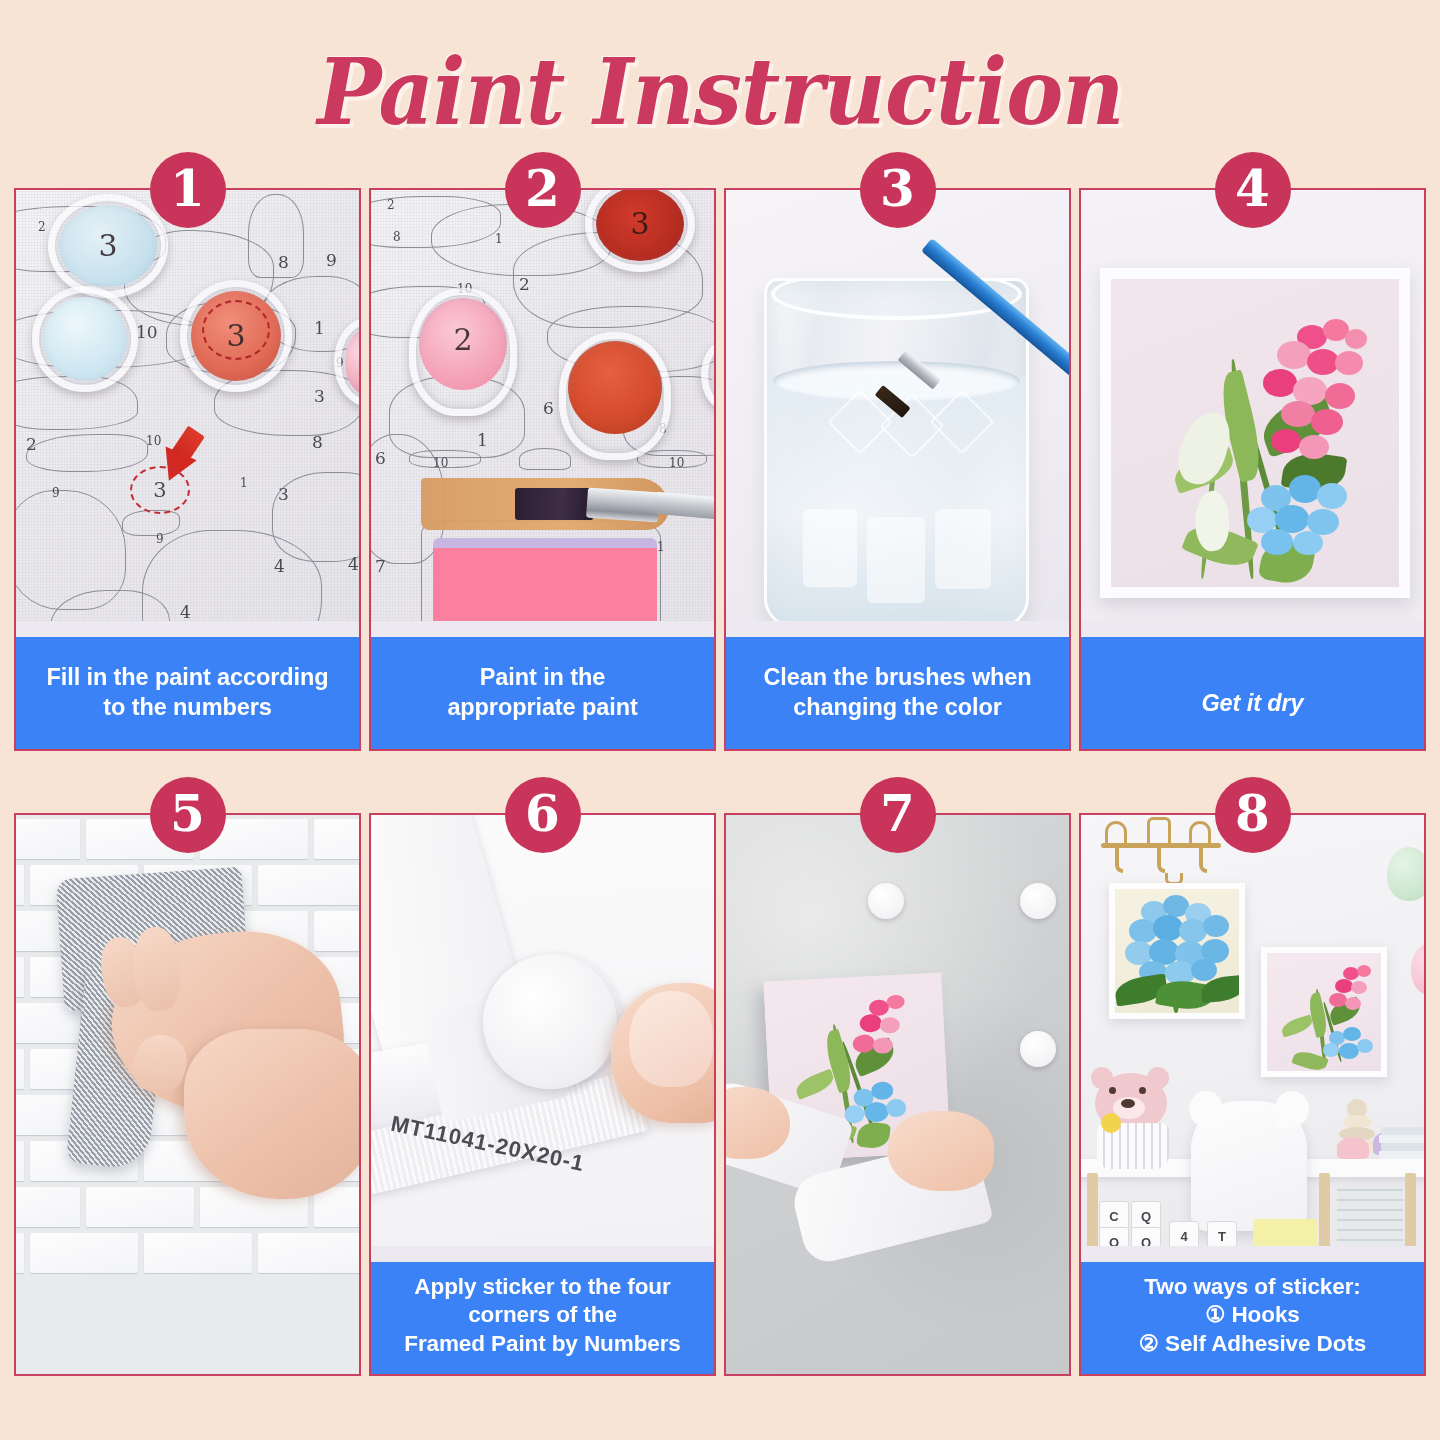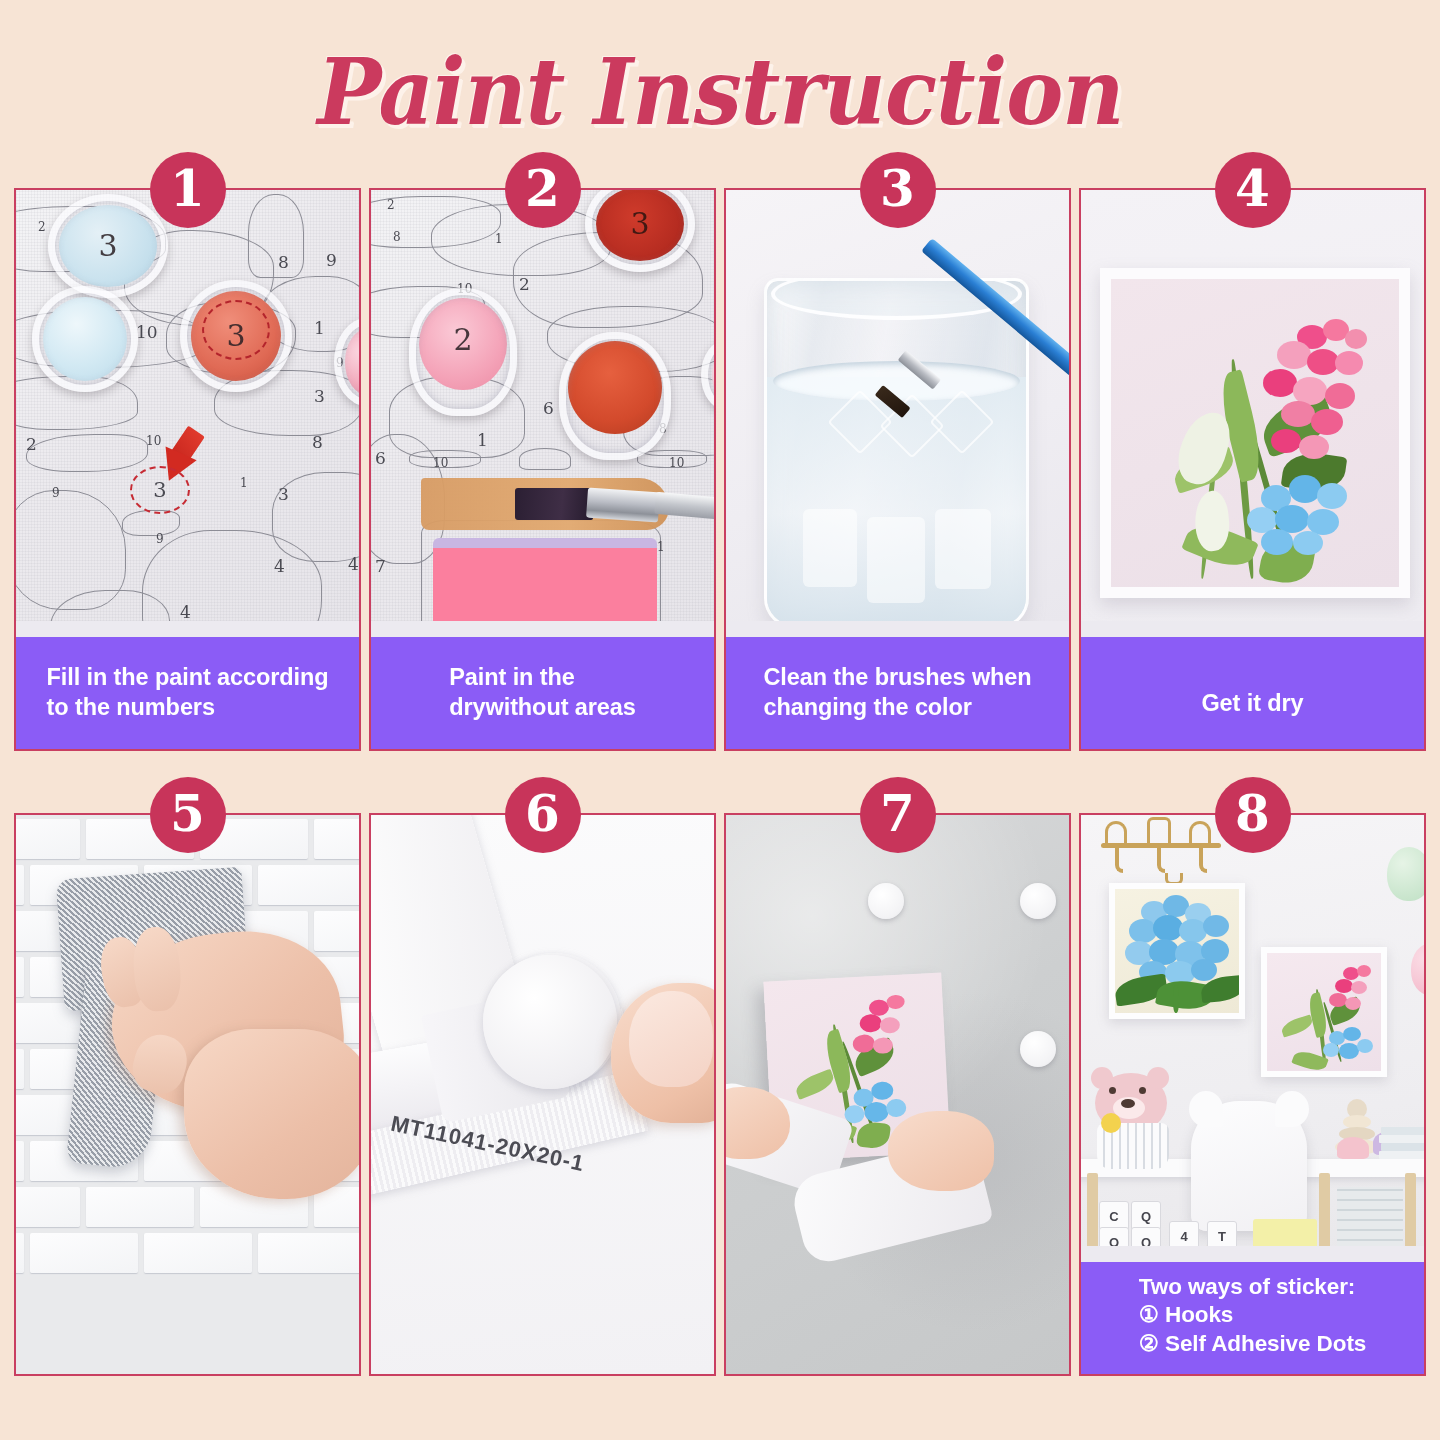--- a/index.html
+++ b/index.html
@@ -86,35 +86,36 @@
     font-size: 50px;
     font-weight: bold;
     line-height: 74px;
     text-align: center;
     z-index: 40;
   }
 
   
   .caption {
     flex: 0 0 auto;
-    background: #8b5cf6;
+    background: #3b82f6;
     color: #ffffff;
     font-size: 23.5px;
     font-weight: bold;
     line-height: 1.27;
+    text-align: center;
     padding: 13px 8px 14px;
     min-height: 112px;
     display: flex;
     align-items: center;
     justify-content: center;
     white-space: pre-line;
     letter-spacing: -0.1px;
     margin-top: 16px;
   }
-  .caption.one-line { align-items: flex-end; padding-bottom: 30px; }
+  .caption.one-line { align-items: flex-end; padding-bottom: 30px; font-style: italic; }
   .caption.three-line { font-size: 22.5px; padding-top: 9px; }
 
   
   .canvas-bg {
     position: absolute; inset: 0;
     background:
       linear-gradient(140deg, #f4f4f6 0%, #eceaee 45%, #e7e5ea 100%);
   }
   .canvas-bg::after {
     content: "";
@@ -532,21 +533,21 @@
           <div class="rim"></div>
         </div>
 
         <div class="brush" style="left:138px;top:284px;width:230px;height:60px;">
           <div class="bristles" style="left:6px;top:14px;width:78px;height:32px;"></div>
           <div class="ferrule" style="left:78px;top:16px;width:72px;height:30px;transform:rotate(4deg);border-radius:3px;"></div>
           <div class="handle" style="left:146px;top:22px;width:96px;height:22px;background:linear-gradient(180deg,#f6f7f8,#c3c6cc 50%,#9b9ea6);transform:rotate(5deg);"></div>
         </div>
       </div>
       <div class="caption">Paint in the
-drywithout areas</div>
+appropriate paint</div>
     </div>
 
     <div class="panel">
       <div class="badge">3</div>
       <div class="photo">
         <div class="p3bg"></div>
         <div class="glass">
           <div class="water"></div>
           <div class="ellipse-top"></div>
           <div class="diamond" style="left:70px;top:118px;width:46px;height:46px;"></div>
@@ -684,20 +685,23 @@
         <div class="frame-strip" style="left:-30px;top:218px;width:290px;height:78px;transform:rotate(-10deg);background:linear-gradient(180deg,#fcfcfd,#eceaef);"></div>
         <div class="frame-strip" style="left:-26px;top:288px;width:300px;height:62px;transform:rotate(-13deg);background:repeating-linear-gradient(90deg,#fafafb 0 3px,#eeedf1 3px 6px);"></div>
         <div class="dot-sticker" style="left:116px;top:138px;"></div>
         <div style="position:absolute;left:60px;top:186px;width:130px;height:110px;background:linear-gradient(100deg,#f7f6f9,#e9e8ec);border-radius:4px 4px 10px 10px;transform:rotate(-12deg);"></div>
         <div class="dot-sticker" style="left:112px;top:140px;z-index:5;"></div>
 
         <div style="position:absolute;left:240px;top:168px;width:130px;height:140px;background:linear-gradient(150deg,#f8dccc,#eec0a7 70%,#e0ae94);border-radius:52% 40% 30% 46%;box-shadow:-5px 4px 12px rgba(170,130,110,.3);z-index:6;"></div>
         <div style="position:absolute;left:258px;top:176px;width:84px;height:96px;background:linear-gradient(150deg,#fbe9e0,#f4d2c4);border-radius:50% 46% 40% 44%;z-index:7;"></div>
         <span class="frame-label" style="left:18px;top:316px;">MT11041-20X20-1</span>
       </div>
+      <div class="caption three-line">Apply sticker to the four
+corners of the
+Framed Paint by Numbers</div>
     </div>
 
     <div class="panel">
       <div class="badge">7</div>
       <div class="photo">
         <div class="concrete"></div>
         <div class="wall-dot" style="left:142px;top:68px;"></div>
         <div class="wall-dot" style="left:294px;top:68px;"></div>
         <div class="wall-dot" style="left:294px;top:216px;"></div>
         <div class="placed-canvas" style="left:42px;top:162px;width:178px;height:180px;transform:rotate(-3deg);">

